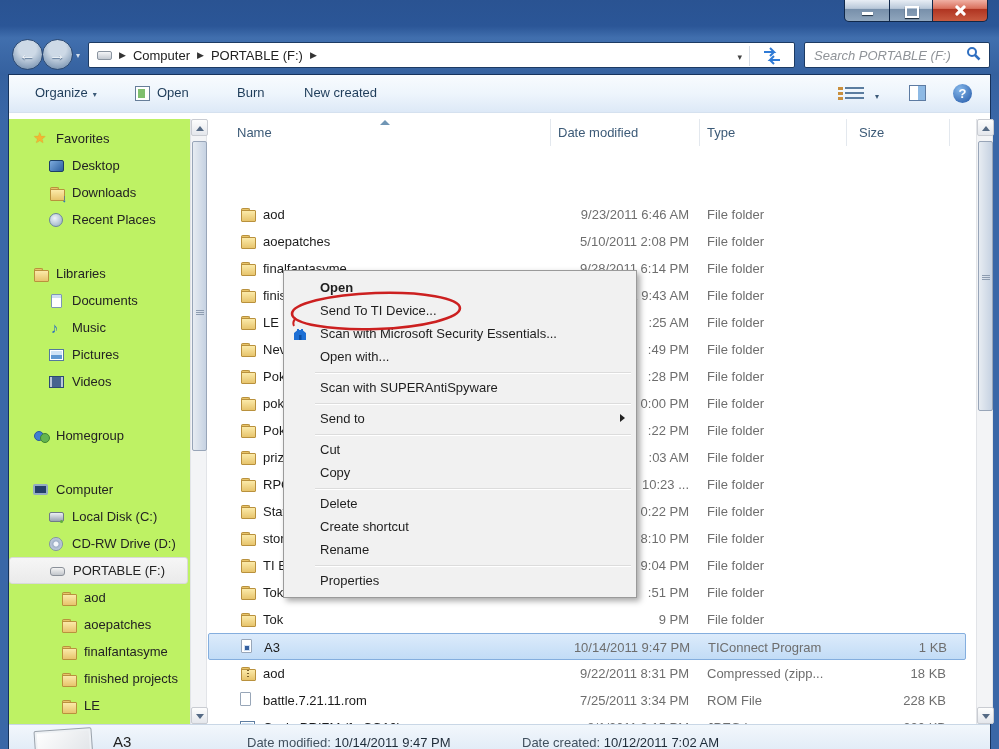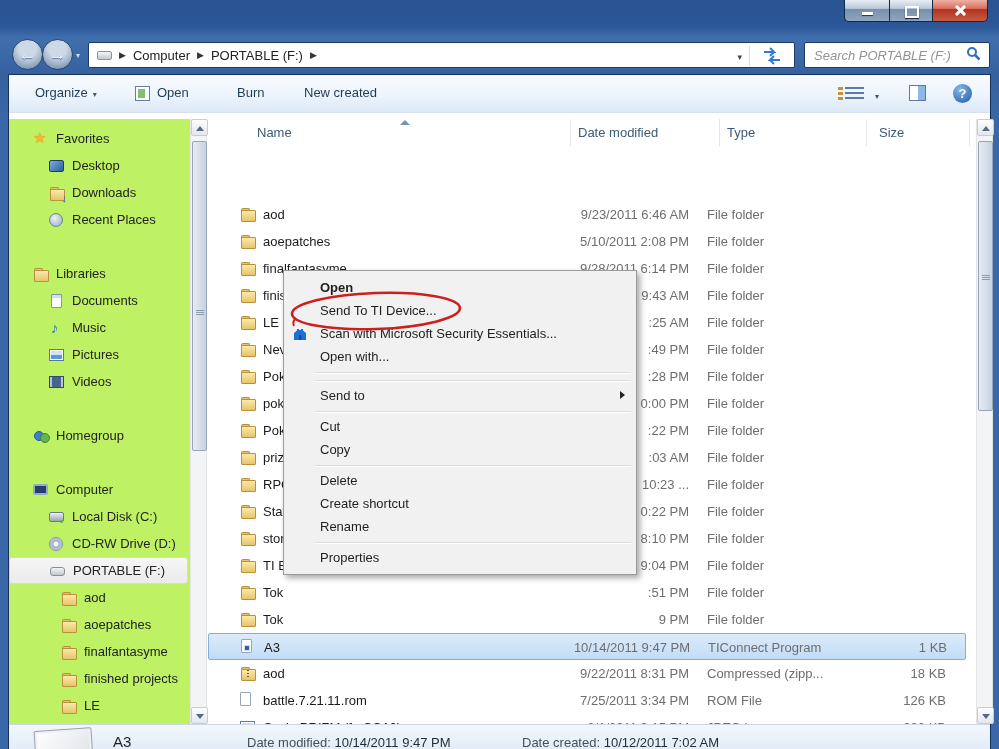--- a/index.html
+++ b/index.html
@@ -97,21 +97,21 @@
   .vsb{position:absolute;width:17px;background:#f3f4f6;border-left:1px solid #e2e4e8;border-right:1px solid #e2e4e8;}
   .sb-btn{position:absolute;left:0;width:17px;height:17px;background:linear-gradient(#fdfdfd,#e4e7ec);border:1px solid #c9ccd2;border-radius:2px;}
   .sb-btn::after{content:"";position:absolute;left:4px;border-left:4px solid transparent;border-right:4px solid transparent;}
   .sb-up::after{top:6px;border-bottom:5px solid #55holiday;border-bottom:5px solid #556a84;}
   .sb-dn::after{top:6px;border-top:5px solid #556a84;}
   .sb-thumb{position:absolute;left:1px;width:15px;border:1px solid #98a5b8;border-radius:2px;
             background:linear-gradient(90deg,#e7ecf2,#c6d2e2);}
   .sb-grip{position:absolute;left:3px;width:8px;height:1px;background:#8d9cb0;box-shadow:0 2px 0 #8d9cb0,0 4px 0 #8d9cb0;}
   
   .main{position:absolute;left:199px;top:44px;width:768px;height:605px;overflow:hidden;background:#fff;}
-  .hdr{position:absolute;left:0;top:0;width:768px;height:27px;font-size:13px;color:#3c5a77;margin-left:20px;}
+  .hdr{position:absolute;left:0;top:0;width:768px;height:27px;font-size:13px;color:#3c5a77;}
   .hdr span{position:absolute;top:6px;}
   .hline{position:absolute;top:0;width:1px;height:27px;background:#e3e8ee;}
   .sortmark{position:absolute;left:172px;top:1px;width:0;height:0;border-left:5px solid transparent;border-right:5px solid transparent;border-bottom:5px solid #7096b5;}
   .row{position:absolute;left:0;width:760px;height:27px;font-size:13px;}
   .row .fname{position:absolute;left:55px;top:6px;color:#1b1b1b;white-space:nowrap;}
   .row .ic{position:absolute;left:32px;top:5px;margin:0;}
   .row .fdate{position:absolute;left:350px;top:6px;width:131px;text-align:right;color:#6e6e6e;}
   .row .ftype{position:absolute;left:499px;top:6px;color:#6e6e6e;}
   .row .fsize{position:absolute;left:601px;top:6px;width:137px;text-align:right;color:#6e6e6e;}
   .row.sel{background:linear-gradient(180deg,#dcebfb,#c2dcf6);border:1px solid #84aede;border-radius:2px;width:758px;}
@@ -441,21 +441,21 @@
           <span class="fname">aod</span>
           <span class="fdate">9/22/2011 8:31 PM</span>
           <span class="ftype">Compressed (zipp...</span>
           <span class="fsize">18 KB</span>
         </div>
       <div class="row" style="top:568px">
           <span class="ic ic-page"></span>
           <span class="fname">battle.7.21.11.rom</span>
           <span class="fdate">7/25/2011 3:34 PM</span>
           <span class="ftype">ROM File</span>
-          <span class="fsize">126 KB</span>
+          <span class="fsize">228 KB</span>
         </div>
       <div class="row" style="top:595px">
           <span class="ic">
             <span class="ic-img" style="display:block"></span>
           </span>
           <span class="fname">Casio PRIZM (fx-CG10)</span>
           <span class="fdate">8/1/2011 9:15 PM</span>
           <span class="ftype">JPEG image</span>
           <span class="fsize">220 KB</span>
         </div>
@@ -480,20 +480,21 @@
 
   <div class="menu">
     <div class="mi bold">Open</div>
     <div class="mi">Send To TI Device...</div>
     <div class="mi"><span class="micon"><svg width="18" height="18" viewBox="0 0 18 18">
             <path d="M3 15 V8 l3-2.5 V4 h2 v1 h2 V4 h2 v1.5 L15 8 v7 z" fill="#1d6fd4"></path>
             <rect x="8" y="10" width="2.5" height="5" fill="#0b4ea2"></rect>
           </svg></span><span>Scan with Microsoft Security Essentials...</span></div>
     <div class="mi">Open with...</div>
     <div class="msep"></div>
+    <div class="mi">Scan with SUPERAntiSpyware</div>
     <div class="msep"></div>
     <div class="mi"><span>Send to</span><span class="subarrow"></span></div>
     <div class="msep"></div>
     <div class="mi">Cut</div>
     <div class="mi">Copy</div>
     <div class="msep"></div>
     <div class="mi">Delete</div>
     <div class="mi">Create shortcut</div>
     <div class="mi">Rename</div>
     <div class="msep"></div>

